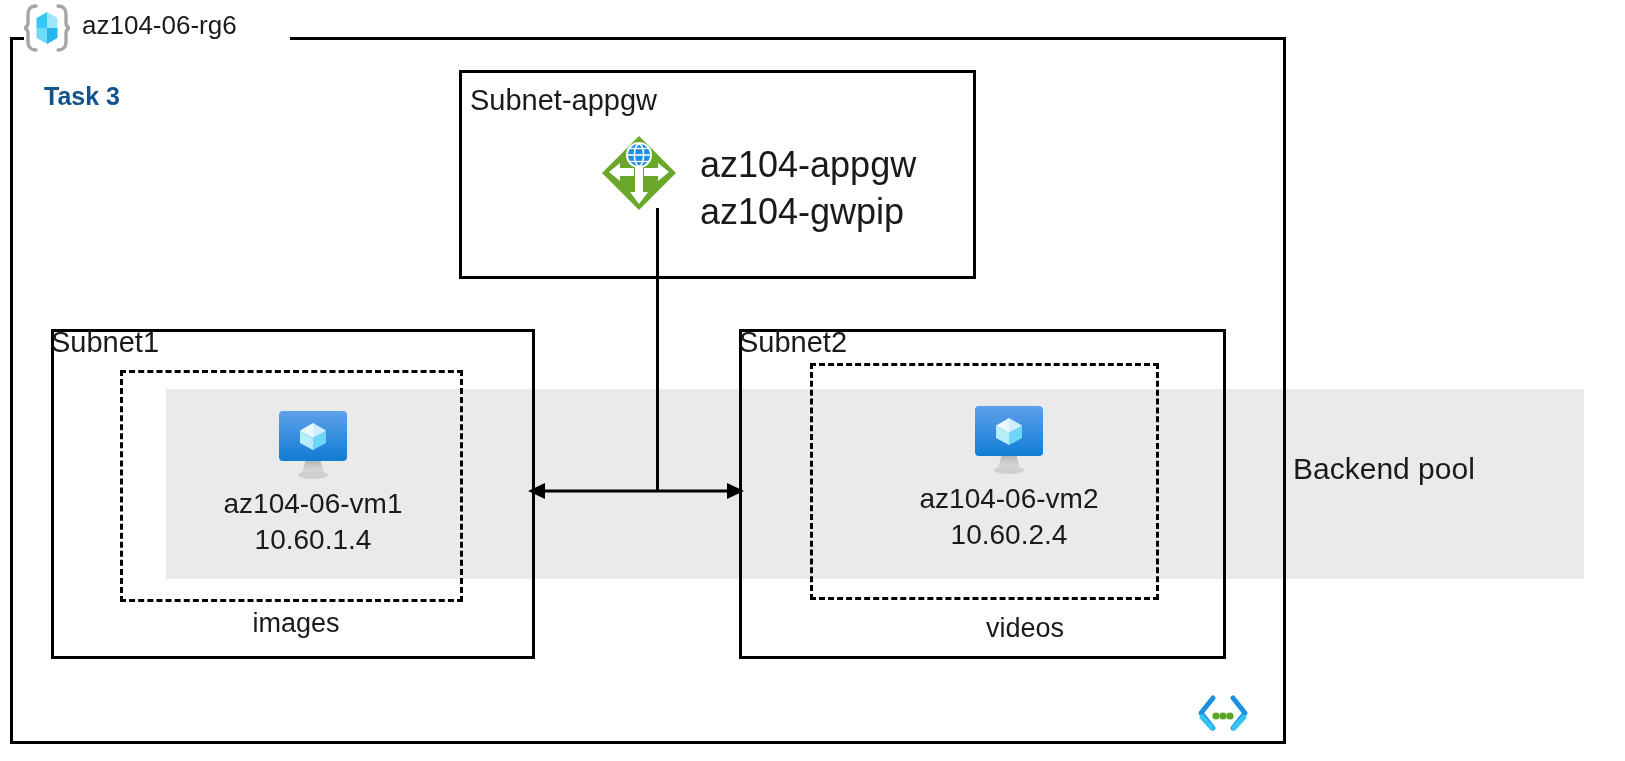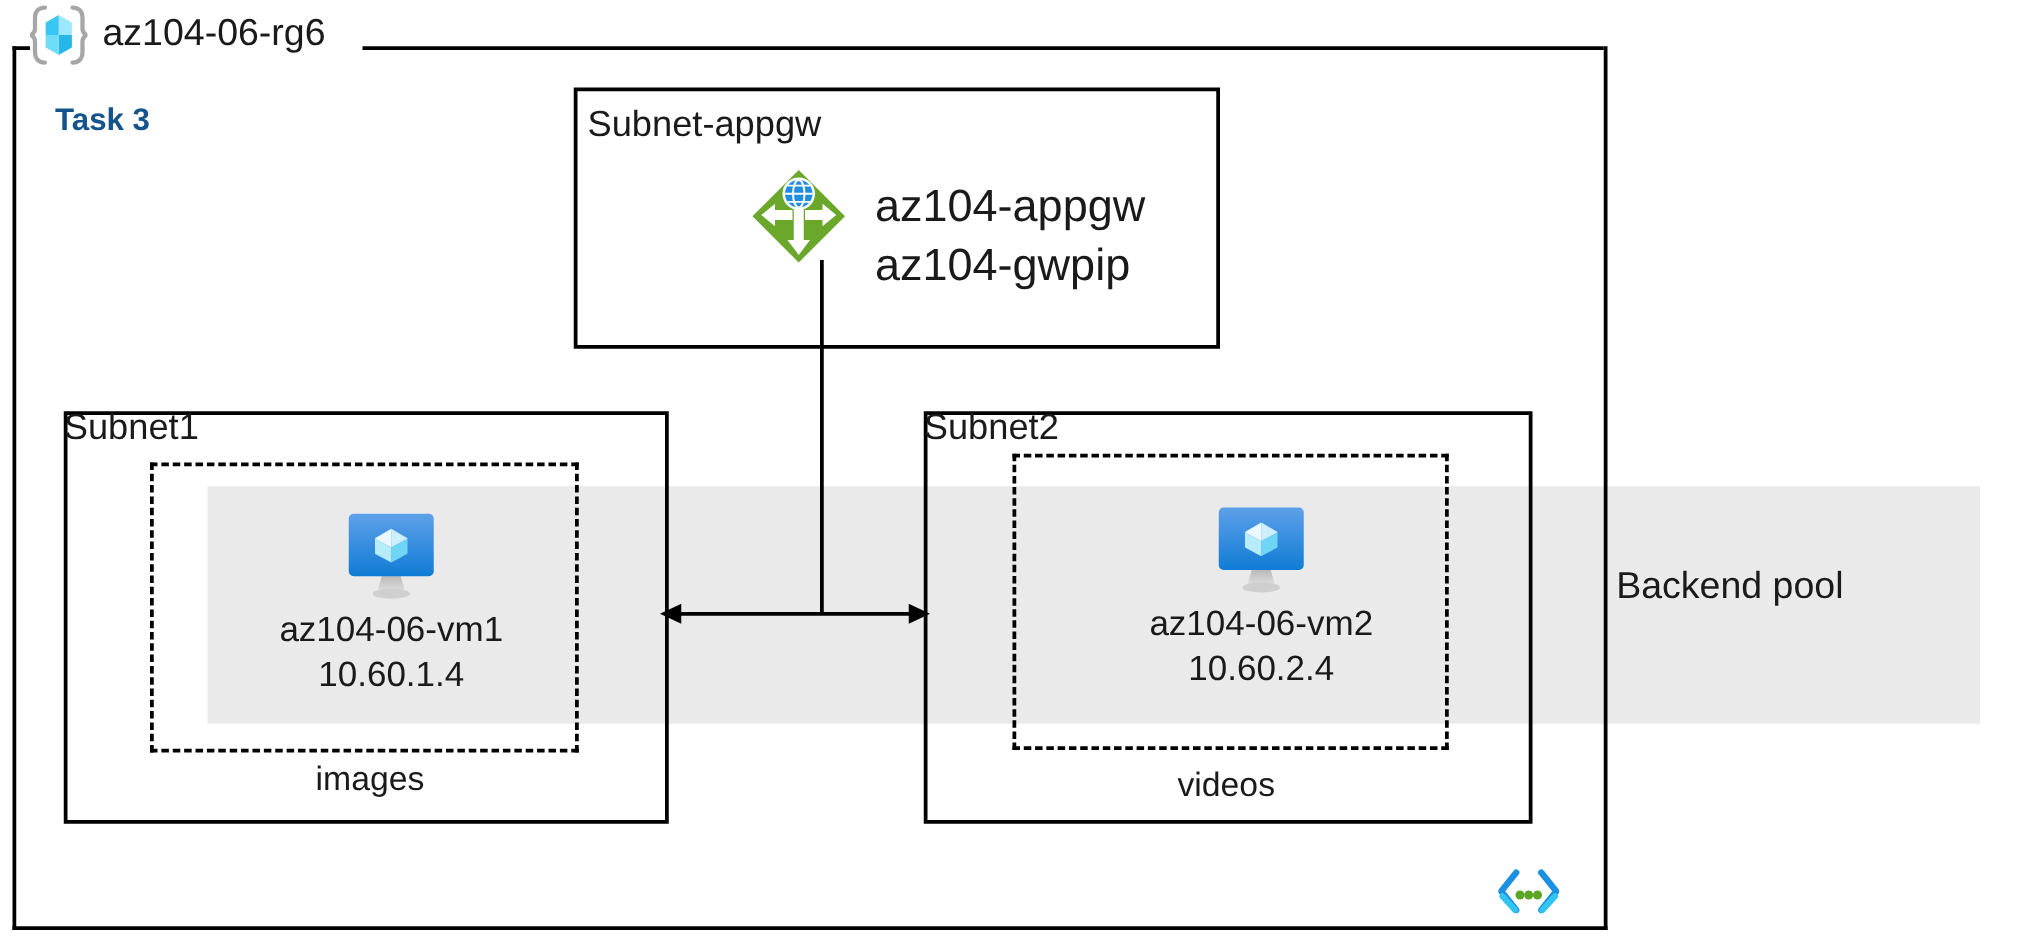--- a/index.html
+++ b/index.html
@@ -51,21 +51,21 @@
   }
 
   .rg-icon{
     position:absolute;
     left:24px; top:4px;
     width:46px; height:48px;
   }
   .rg-label{
     position:absolute;
     left:82px; top:10px;
-    font-size:30px;
+    font-size:26px;
     color:#1a1a1a;
     white-space:nowrap;
   }
 
   .task-label{
     position:absolute;
     left:44px; top:82px;
     font-size:25px;
     font-weight:bold;
     color:#14538b;
@@ -116,21 +116,21 @@
   }
 
   .subnet-foot{
     position:absolute;
     font-size:27px;
     color:#1a1a1a;
     text-align:center;
     white-space:nowrap;
   }
   #subnet1-foot{ left:51px; top:608px; width:490px; }
-  #subnet2-foot{ left:739px; top:613px; width:484px; }
+  #subnet2-foot{ left:739px; top:613px; width:484px;padding-left:44px; }
 
   
   .appgw-icon{ position:absolute; left:600px; top:134px; width:78px; height:78px; }
   .appgw-labels{
     position:absolute; left:700px; top:142px;
     font-size:36px; color:#1a1a1a; line-height:1.3; white-space:nowrap;
   }
 
   
   .vline{

